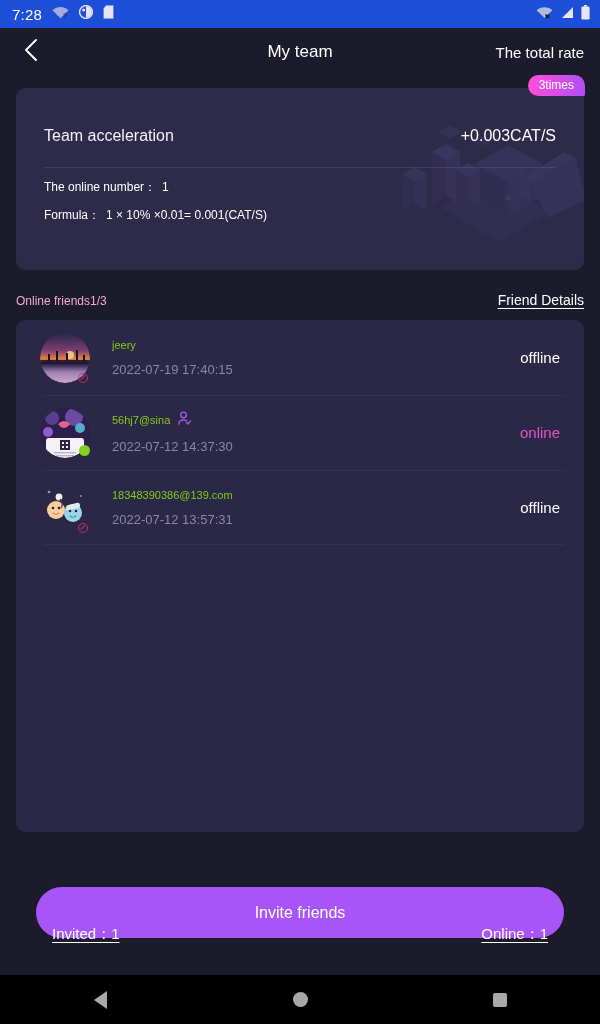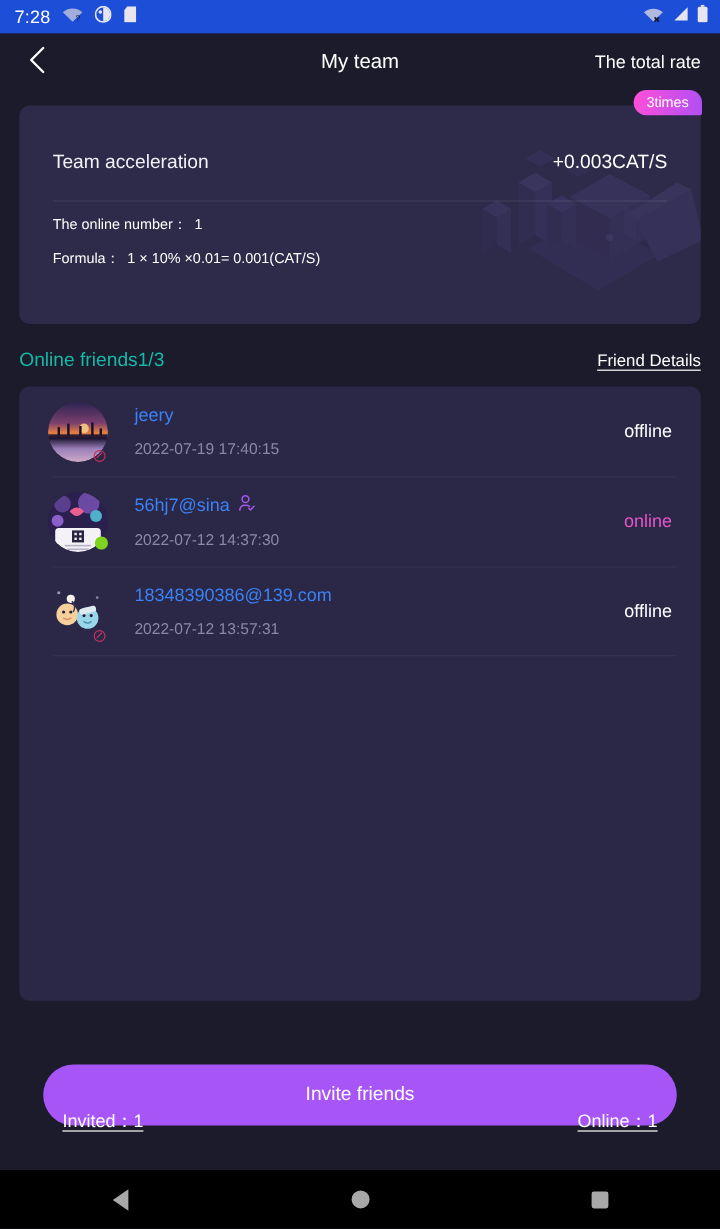--- a/index.html
+++ b/index.html
@@ -79,21 +79,21 @@
     font-size:12px; color:#ffffff;
     margin-top:11px;
   }
   .card-line .v { margin-left:6px; }
 
   
   .friends-head {
     margin:22px 16px 0 16px;
     display:flex; align-items:baseline; justify-content:space-between;
   }
-  .friends-title { font-size:16px; color:#14b8a6; }
+  .friends-title { font-size:12px; color:#f9a8d4; }
   .friends-link {
     font-size:14px; color:#ffffff; text-decoration:underline;
     text-underline-offset:3px; cursor:pointer;
   }
 
   
   .friends-panel {
     margin:12px 16px 0 16px;
     background:#2a2747;
     border-radius:9px;
@@ -125,21 +125,21 @@
     width:10px; height:10px; border-radius:50%;
     border:1.4px solid #c6335e;
     box-sizing:border-box;
   }
   .dot-off::after{
     content:""; position:absolute; left:1px; top:3.2px; width:5.6px; height:1.4px;
     background:#c6335e; transform:rotate(-45deg);
   }
   .friend-info { margin-left:22px; flex:1; }
   .friend-name {
-    font-size:15px; color:#3b82f6; display:flex; align-items:center; gap:7px;
+    font-size:11px; color:#84cc16; display:flex; align-items:center; gap:7px;
   }
   .friend-time { font-size:13px; color:#8c88a4; margin-top:11px; }
   .friend-status { font-size:15px; margin-right:10px; }
   .st-offline { color:#ffffff; }
   .st-online { color:#e455c8; }
 
   
   .invite-btn {
     position:absolute; left:36px; right:36px; top:887px;
     height:51px; border-radius:26px;

